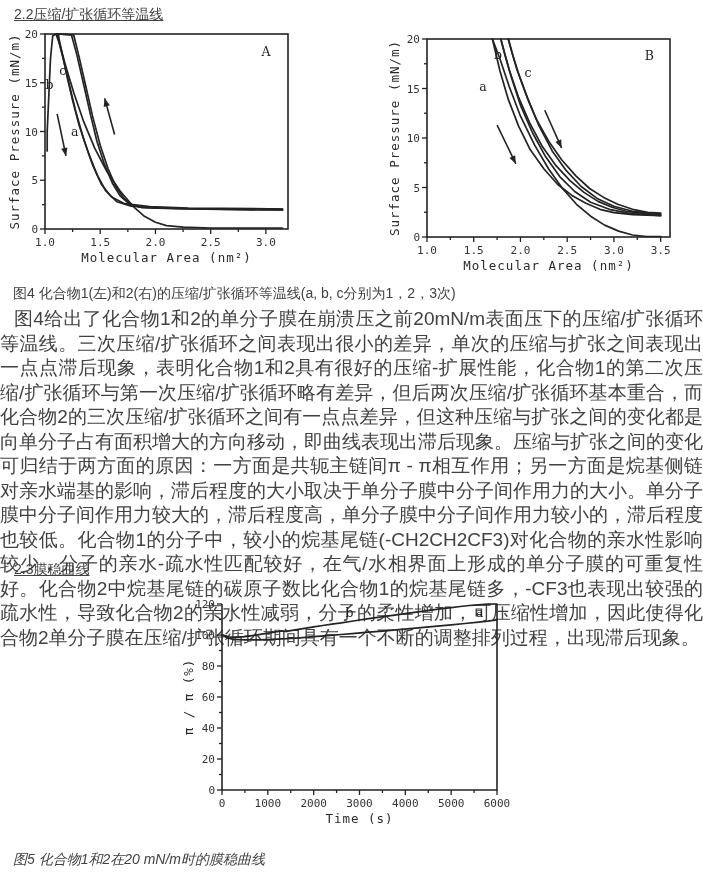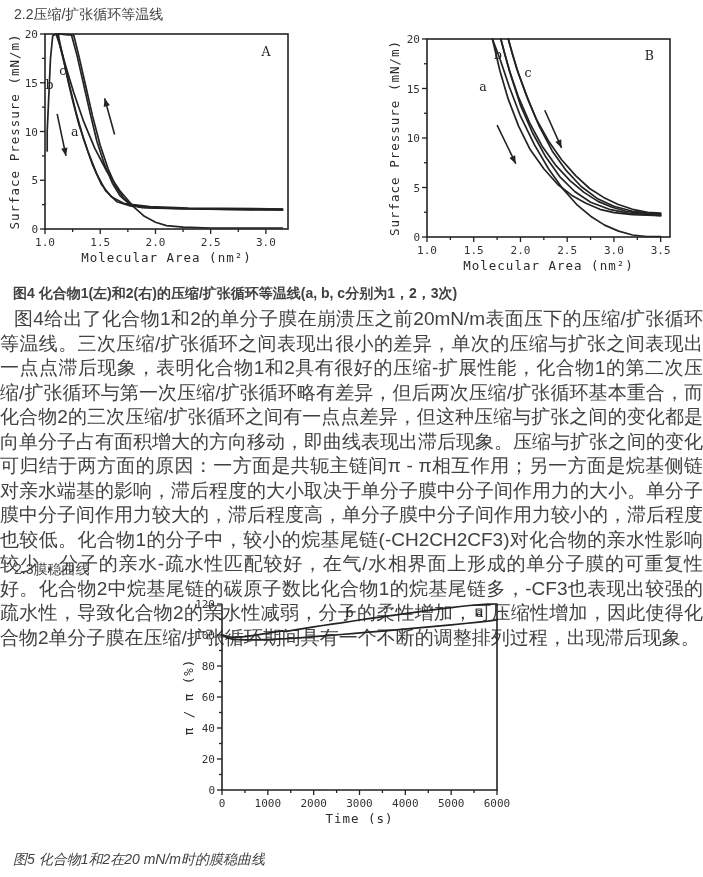--- a/index.html
+++ b/index.html
@@ -5,21 +5,21 @@
   html,body{margin:0;padding:0;}
   body{
     width:703px;height:877px;
     background:#ffffff;
     font-family:"Liberation Sans","DejaVu Sans",sans-serif;
     color:#414141;
     position:relative;
     overflow:hidden;
   }
   .abs{position:absolute;}
-  .heading{font-size:14px;left:14px;white-space:nowrap;}
+  .heading{font-size:14px;left:14px;white-space:nowrap;text-decoration:underline;}
   .caption{font-size:14px;left:13px;white-space:nowrap;}
   .para{
     font-size:19px;
     line-height:24.5px;
     text-align:justify;
     text-indent:14px;
     left:0;width:703px;
   }
   svg.fig{position:absolute;overflow:visible;}
 </style>
@@ -120,21 +120,21 @@
     <text x="97.07692307692308" y="64.52000000000001" text-anchor="middle" fill="#222" font-family="&quot;DejaVu Serif&quot;,serif" font-size="12.5px">a</text>
     <text x="112.03076923076924" y="32.84" text-anchor="middle" fill="#222" font-family="&quot;DejaVu Serif&quot;,serif" font-size="12.5px">b</text>
     <text x="141.93846153846152" y="50.66" text-anchor="middle" fill="#222" font-family="&quot;DejaVu Serif&quot;,serif" font-size="12.5px">c</text>
     <text x="263.4384615384615" y="33.829999999999984" text-anchor="middle" fill="#222" font-family="&quot;DejaVu Serif&quot;,serif" font-size="12.5px">B</text>
     <line x1="111.09615384615384" y1="99.13" x2="129.78846153846155" y2="137.74" stroke="#232323" stroke-width="1.6"></line>
     <polygon points="129.78846153846155,137.74 123.42223994363782,131.93386336660944 129.18267116523788,129.14505857939048" fill="#232323"></polygon>
     <line x1="158.76153846153844" y1="84.28" x2="175.58461538461538" y2="121.89999999999999" stroke="#232323" stroke-width="1.6"></line>
     <polygon points="175.58461538461538,121.89999999999999 169.3975880123038,115.9032765367855 175.240025537917,113.2906296491815" fill="#232323"></polygon>
   </svg>
 
-<div class="abs caption" style="top:285px;font-weight:bold;">图4 化合物1(左)和2(右)的压缩/扩张循环等温线(a, b, c分别为1，2，3次)</div>
+<div class="abs caption" style="top:285px;">图4 化合物1(左)和2(右)的压缩/扩张循环等温线(a, b, c分别为1，2，3次)</div>
 
 <div class="abs para" style="top:307px;">图4给出了化合物1和2的单分子膜在崩溃压之前20mN/m表面压下的压缩/扩张循环等温线。三次压缩/扩张循环之间表现出很小的差异，单次的压缩与扩张之间表现出一点点滞后现象，表明化合物1和2具有很好的压缩-扩展性能，化合物1的第二次压缩/扩张循环与第一次压缩/扩张循环略有差异，但后两次压缩/扩张循环基本重合，而化合物2的三次压缩/扩张循环之间有一点点差异，但这种压缩与扩张之间的变化都是向单分子占有面积增大的方向移动，即曲线表现出滞后现象。压缩与扩张之间的变化可归结于两方面的原因：一方面是共轭主链间π - π相互作用；另一方面是烷基侧链对亲水端基的影响，滞后程度的大小取决于单分子膜中分子间作用力的大小。单分子膜中分子间作用力较大的，滞后程度高，单分子膜中分子间作用力较小的，滞后程度也较低。化合物1的分子中，较小的烷基尾链(-CH2CH2CF3)对化合物的亲水性影响较少，分子的亲水-疏水性匹配较好，在气/水相界面上形成的单分子膜的可重复性好。化合物2中烷基尾链的碳原子数比化合物1的烷基尾链多，-CF3也表现出较强的疏水性，导致化合物2的亲水性减弱，分子的柔性增加，可压缩性增加，因此使得化合物2单分子膜在压缩/扩张循环期间具有一个不断的调整排列过程，出现滞后现象。</div>
 
 <div class="abs heading" style="top:561px;">2.3膜稳曲线</div>
 
 <svg class="fig" id="chart2" width="334" height="252" style="left: 183px; top: 592px;">
     <path d="M 39 12 L 39 198 L 314 198 L 314 12" fill="none" stroke="#232323" stroke-width="1.6"></path>
     <line stroke="#232323" stroke-width="1.3" x1="39" y1="198" x2="39" y2="203"></line>
     <text x="39" y="215" text-anchor="middle" fill="#333" font-family="&quot;DejaVu Sans Mono&quot;,monospace" font-size="11px">0</text>
     <line stroke="#232323" stroke-width="1.3" x1="84.83333333333333" y1="198" x2="84.83333333333333" y2="203"></line>

